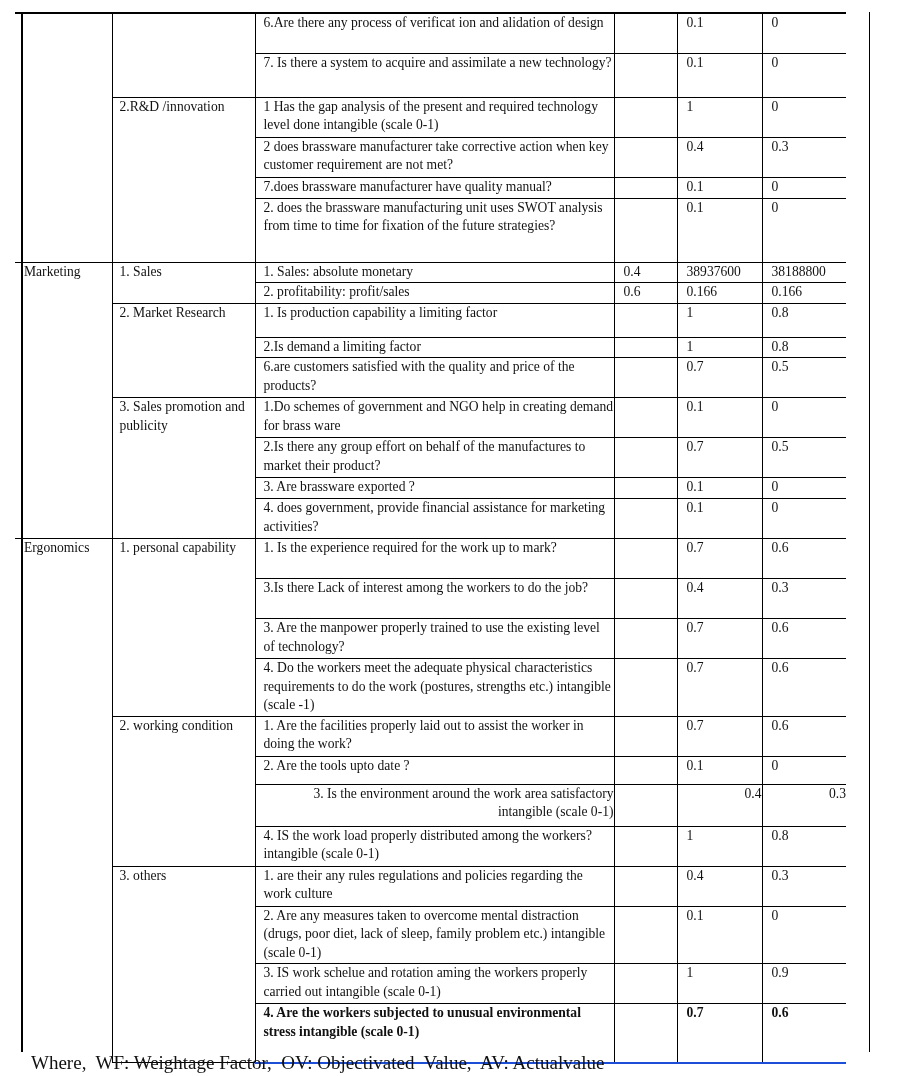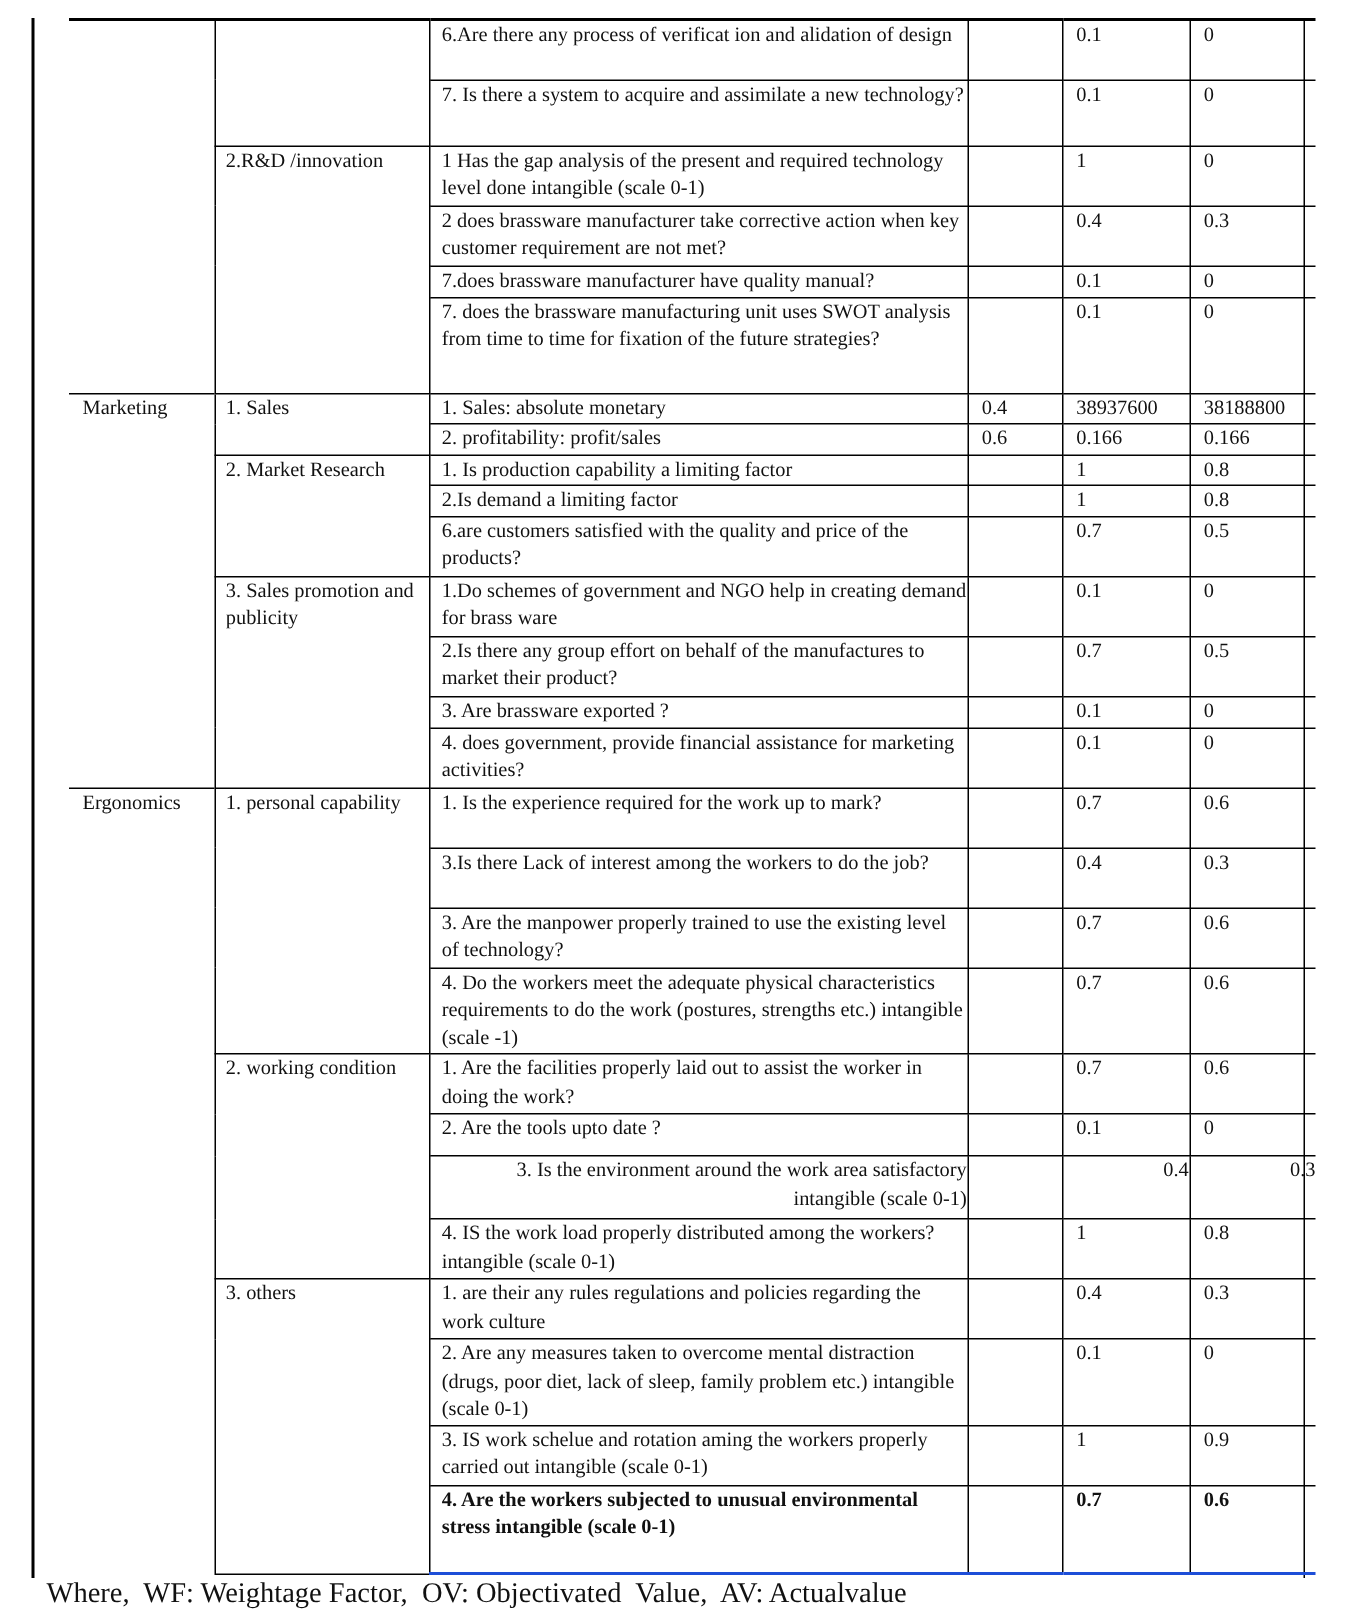--- a/index.html
+++ b/index.html
@@ -1,20 +1,20 @@
 <!DOCTYPE html>
 <html><head>
 <meta charset="utf-8">
 <style>
   html, body { margin: 0; padding: 0; background: #ffffff; }
   body { width: 907px; height: 1076px; position: relative; overflow: hidden;
          font-family: "Liberation Serif", serif; color: #111; font-size: 13.6px; line-height: 18.5px; }
   .frame { position: absolute; left: 21px; top: 12px; width: 849px; height: 1040px;
            border-left: 2px solid #000; border-right: 1.5px solid #000; box-sizing: border-box; }
-  table.main { position: absolute; left: 46px; top: 12px; border-collapse: collapse; table-layout: fixed; width: 831px; }
+  table.main { position: absolute; left: 15px; top: 12px; border-collapse: collapse; table-layout: fixed; width: 831px; }
   table.main td { border: 1px solid #000; vertical-align: top; padding: 0 0 1px 7px; }
   table.main tr:first-child td { border-top: 2px solid #000; }
   table.main tr:last-child td { border-bottom: 2px solid #1d4ed8; font-weight: bold; }
   table.main td.c1 { border-left: none; border-top: none; border-bottom: none; padding-left: 9px; margin-top: 41px; }
   table.main tr.grp-start td.c1 { border-top: 1px solid #000; }
   table.main td.c5 { border-right: none; }
   td.c3 { padding-left: 8px !important; }
   td.num { padding-left: 9px !important; }
   .footer { position: absolute; left: 31px; top: 1054px; font-size: 19px; white-space: pre; }
 </style>
@@ -60,40 +60,40 @@
         <td class="num">0.4</td>
         <td class="num c5">0.3</td>
       </tr>
       <tr style="height: 21px;">
         <td class="c3">7.does brassware manufacturer have quality manual?</td>
         <td class="num"></td>
         <td class="num">0.1</td>
         <td class="num c5">0</td>
       </tr>
       <tr style="height: 64px;">
-        <td class="c3">7. does the brassware manufacturing unit uses SWOT analysis from time to time for fixation of the future strategies?</td>
+        <td class="c3">2. does the brassware manufacturing unit uses SWOT analysis from time to time for fixation of the future strategies?</td>
         <td class="num"></td>
         <td class="num">0.1</td>
         <td class="num c5">0</td>
       </tr>
       <tr class="grp-start" style="height: 19px;">
         <td class="c1" rowspan="9">Marketing</td>
         <td class="c2" rowspan="2">1. Sales</td>
         <td class="c3">1. Sales: absolute monetary</td>
         <td class="num">0.4</td>
         <td class="num">38937600</td>
         <td class="num c5">38188800</td>
       </tr>
       <tr style="height: 19px;">
         <td class="c3">2. profitability: profit/sales</td>
         <td class="num">0.6</td>
         <td class="num">0.166</td>
         <td class="num c5">0.166</td>
       </tr>
-      <tr style="height: 20px;">
+      <tr style="height: 34px;">
         <td class="c2" rowspan="3">2. Market Research</td>
         <td class="c3"> 1. Is production capability a limiting factor</td>
         <td class="num"></td>
         <td class="num">1</td>
         <td class="num c5">0.8</td>
       </tr>
       <tr style="height: 20px;">
         <td class="c3"> 2.Is demand a limiting factor</td>
         <td class="num"></td>
         <td class="num">1</td>

